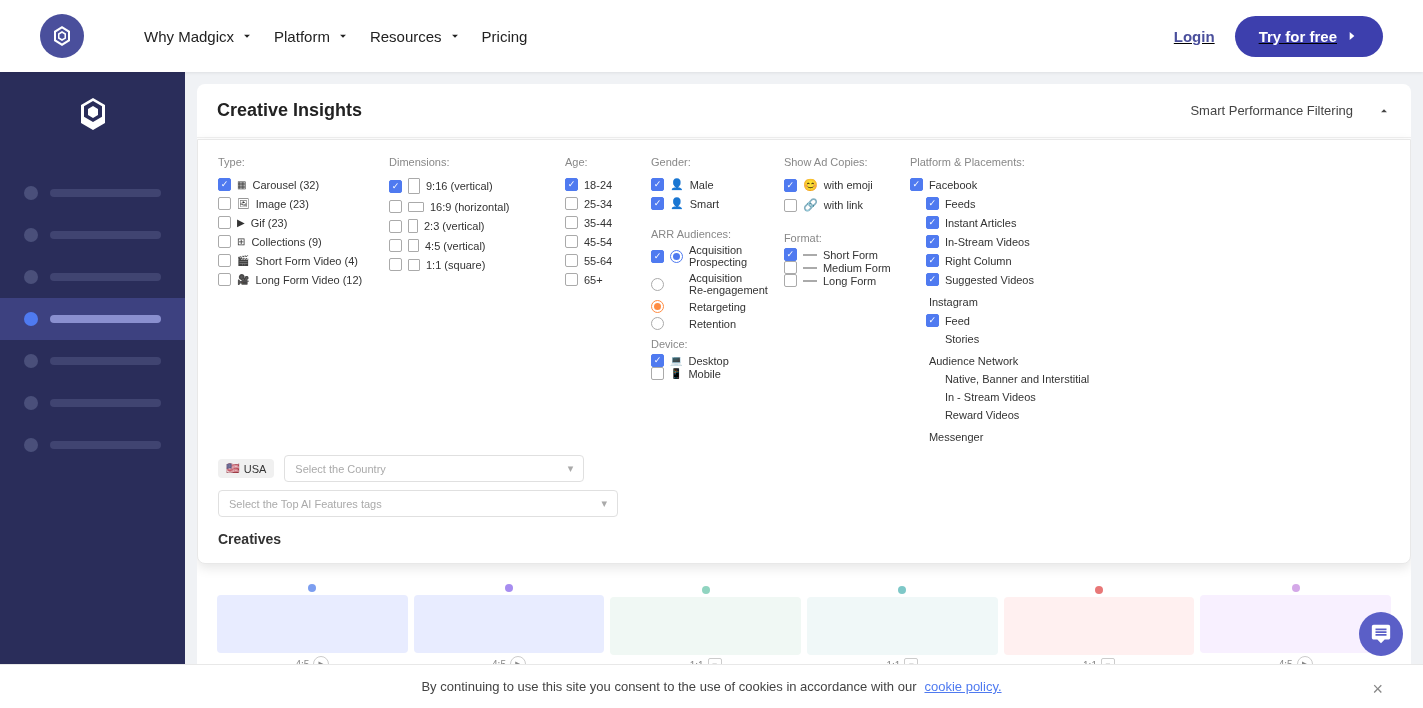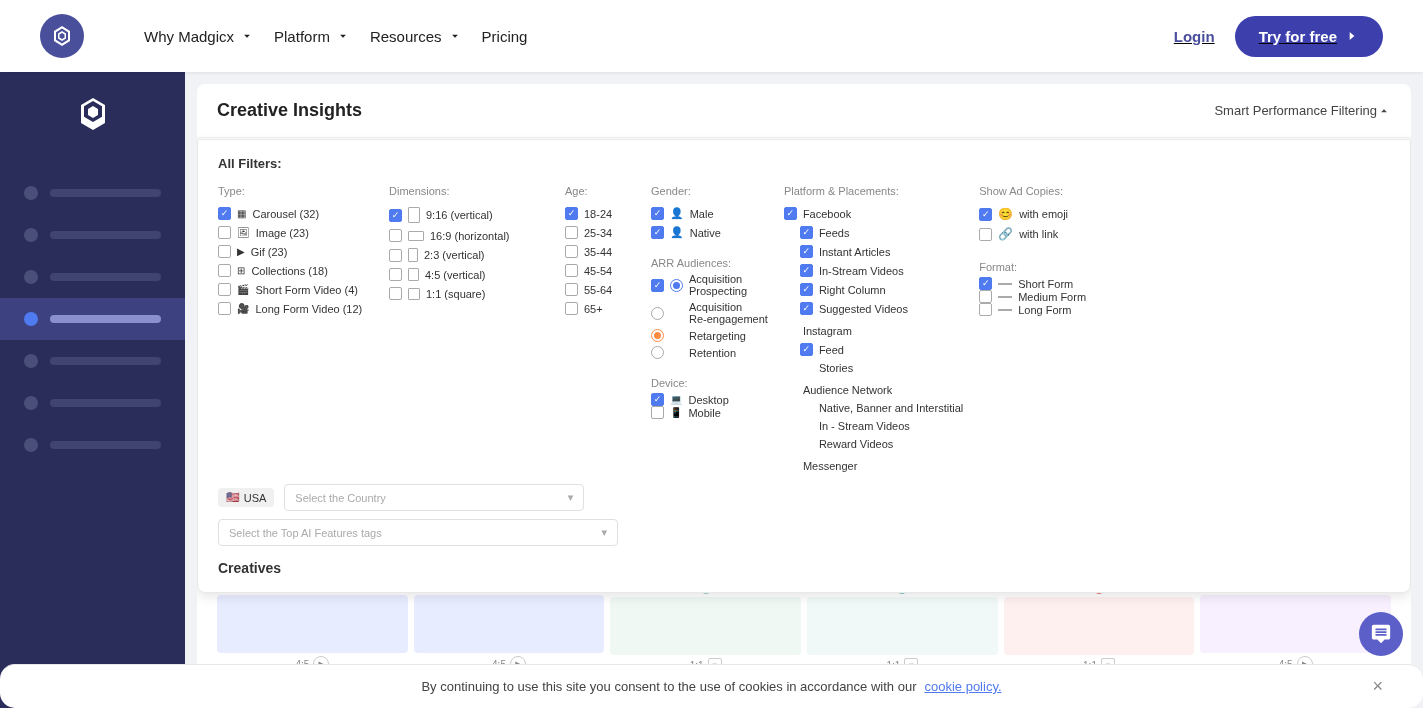--- a/index.html
+++ b/index.html
@@ -104,21 +104,21 @@
     }
     .panel-header {
       display: flex;
       justify-content: space-between;
       align-items: center;
       padding: 16px 20px;
       border-bottom: 1px solid #f0f0f0;
     }
     .panel-title { font-size: 18px; font-weight: 600; color: #222; }
     .smart-filter-btn {
-      display: flex; align-items: flex-end; gap: 0;
+      display: flex; align-items: flex-end; gap: 24px;
       font-size: 13px; color: #444; cursor: pointer;
       background: none; border: none;
     }
     .smart-filter-btn svg { width: 14px; height: 14px; fill: #444; }
 
     
     .filters-overlay {
       position: absolute;
       top: 55px;
       left: 0; right: 0;
@@ -195,24 +195,23 @@
       height: 5px; width: 45%; background: #ccc; border-radius: 3px;
     }
 
     
     .cookie-banner {
       position: fixed;
       bottom: 0; left: 0; right: 0;
       background: white;
       border-top: 1px solid #e8e8e8;
       padding: 14px 40px;
-      display: flex; align-items: center; justify-content: center; gap: 8px;
+      display: flex; justify-content: center; gap: 8px;
       font-size: 13px; color: #444;
       z-index: 200;
-      border-radius: 15px;
     }
     .cookie-link { color: #4f7af0; text-decoration: underline; cursor: pointer; }
     .cookie-close {
       position: absolute; right: 40px;
       font-size: 18px; color: #888; cursor: pointer; background: none; border: none;
     }
 
     
     .chat-bubble {
       position: fixed; bottom: 52px; right: 20px;
@@ -329,21 +328,20 @@
           <div class="panel-title">Creative Insights</div>
           <button class="smart-filter-btn">
             <span>Smart Performance Filtering</span>
             <svg viewBox="0 0 24 24">
                 <path d="M7 14l5-5 5 5z"></path>
               </svg>
           </button>
         </div>
 
         <div class="filters-overlay">
-          <div class="all-filters-label">All Filters:</div>
 
           <div style="display:flex; gap:16px; align-items:flex-start; flex-wrap:nowrap;">
 
             <div class="filter-col" style="min-width:155px;">
               <div class="filter-col-header">Type:</div>
               <div class="filter-item">
                 <div class="cb checked"></div>
                 <span style="font-size:10px;">▦</span>
                 <span style="font-size:11px;">Carousel (32)</span>
               </div>
@@ -353,21 +351,21 @@
                 <span style="font-size:11px;">Image (23)</span>
               </div>
               <div class="filter-item">
                 <div class="cb"></div>
                 <span style="font-size:10px;">▶</span>
                 <span style="font-size:11px;">Gif (23)</span>
               </div>
               <div class="filter-item">
                 <div class="cb"></div>
                 <span style="font-size:10px;">⊞</span>
-                <span style="font-size:11px;">Collections (18)</span>
+                <span style="font-size:11px;">Collections (9)</span>
               </div>
               <div class="filter-item">
                 <div class="cb"></div>
                 <span style="font-size:10px;">🎬</span>
                 <span style="font-size:11px;">Short Form Video (4)</span>
               </div>
               <div class="filter-item">
                 <div class="cb"></div>
                 <span style="font-size:10px;">🎥</span>
                 <span style="font-size:11px;">Long Form Video (12)</span>
@@ -434,21 +432,21 @@
             <div class="filter-col" style="min-width:90px;">
               <div class="filter-col-header">Gender:</div>
               <div class="filter-item">
                 <div class="cb checked"></div>
                 <span style="font-size:11px;">👤</span>
                 <span style="font-size:11px;">Male</span>
               </div>
               <div class="filter-item">
                 <div class="cb checked"></div>
                 <span style="font-size:11px;">👤</span>
-                <span style="font-size:11px;">Native</span>
+                <span style="font-size:11px;">Smart</span>
               </div>
 
               <div style="margin-top:12px;">
                 <div class="filter-col-header">ARR Audiences:</div>
                 <div class="filter-item">
                   <div class="cb checked"></div>
                   <div class="radio checked"></div>
                   <span style="font-size:11px;">Acquisition<br>Prospecting</span>
                 </div>
                 <div class="filter-item" style="margin-top:4px;">
@@ -458,89 +456,32 @@
                 <div class="filter-item" style="margin-top:4px;">
                   <div class="radio orange checked" style="border-color:#ff8c42;"></div>
                   <span style="font-size:11px; margin-left:19px;">Retargeting</span>
                 </div>
                 <div class="filter-item" style="margin-top:4px;">
                   <div class="radio"></div>
                   <span style="font-size:11px; margin-left:19px;">Retention</span>
                 </div>
               </div>
 
-              <div style="margin-top:12px;">
+              <div style="margin-top:2px;">
                 <div class="filter-col-header">Device:</div>
                 <div class="filter-item">
                   <div class="cb checked"></div>
                   <span style="font-size:10px;">💻</span>
                   <span style="font-size:11px;">Desktop</span>
                 </div>
                 <div class="filter-item">
                   <div class="cb"></div>
                   <span style="font-size:10px;">📱</span>
                   <span style="font-size:11px;">Mobile</span>
                 </div>
-              </div>
-            </div>
-
-            <div class="filter-col" style="min-width:170px;">
-              <div class="filter-col-header">Platform &amp; Placements:</div>
-
-              <div class="filter-item">
-                <div class="cb checked"></div>
-                <span style="font-size:11px;">Facebook</span>
-              </div>
-              <div class="filter-item indent">
-                <div class="cb checked"></div>
-                <span style="font-size:11px;">Feeds</span>
-              </div>
-              <div class="filter-item indent">
-                <div class="cb checked"></div>
-                <span style="font-size:11px;">Instant Articles</span>
-              </div>
-              <div class="filter-item indent">
-                <div class="cb checked"></div>
-                <span style="font-size:11px;">In-Stream Videos</span>
-              </div>
-              <div class="filter-item indent">
-                <div class="cb checked"></div>
-                <span style="font-size:11px;">Right Column</span>
-              </div>
-              <div class="filter-item indent">
-                <div class="cb checked"></div>
-                <span style="font-size:11px;">Suggested Videos</span>
-              </div>
-
-              <div class="filter-item" style="margin-top:4px;">
-                <span style="font-size:11px; margin-left:19px;">Instagram</span>
-              </div>
-              <div class="filter-item indent">
-                <div class="cb checked"></div>
-                <span style="font-size:11px;">Feed</span>
-              </div>
-              <div class="filter-item indent">
-                <span style="font-size:11px; margin-left:19px;">Stories</span>
-              </div>
-
-              <div class="filter-item" style="margin-top:4px;">
-                <span style="font-size:11px; margin-left:19px;">Audience Network</span>
-              </div>
-              <div class="filter-item indent">
-                <span style="font-size:11px; margin-left:19px;">Native, Banner and Interstitial</span>
-              </div>
-              <div class="filter-item indent">
-                <span style="font-size:11px; margin-left:19px;">In - Stream Videos</span>
-              </div>
-              <div class="filter-item indent">
-                <span style="font-size:11px; margin-left:19px;">Reward Videos</span>
-              </div>
-
-              <div class="filter-item" style="margin-top:4px;">
-                <span style="font-size:11px; margin-left:19px;">Messenger</span>
               </div>
             </div>
 
             <div class="filter-col" style="min-width:110px;">
               <div class="filter-col-header">Show Ad Copies:</div>
               <div class="filter-item">
                 <div class="cb checked"></div>
                 <span style="font-size:12px;">😊</span>
                 <span style="font-size:11px;">with emoji</span>
               </div>
@@ -563,20 +504,77 @@
                   <span style="font-size:11px;">Medium Form</span>
                 </div>
                 <div class="filter-item">
                   <div class="cb"></div>
                   <span style="font-size:9px; display:inline-block; width:14px; height:2px; background:#aaa; vertical-align:middle;"></span>
                   <span style="font-size:11px;">Long Form</span>
                 </div>
               </div>
             </div>
 
+            <div class="filter-col" style="min-width:170px;">
+              <div class="filter-col-header">Platform &amp; Placements:</div>
+
+              <div class="filter-item">
+                <div class="cb checked"></div>
+                <span style="font-size:11px;">Facebook</span>
+              </div>
+              <div class="filter-item indent">
+                <div class="cb checked"></div>
+                <span style="font-size:11px;">Feeds</span>
+              </div>
+              <div class="filter-item indent">
+                <div class="cb checked"></div>
+                <span style="font-size:11px;">Instant Articles</span>
+              </div>
+              <div class="filter-item indent">
+                <div class="cb checked"></div>
+                <span style="font-size:11px;">In-Stream Videos</span>
+              </div>
+              <div class="filter-item indent">
+                <div class="cb checked"></div>
+                <span style="font-size:11px;">Right Column</span>
+              </div>
+              <div class="filter-item indent">
+                <div class="cb checked"></div>
+                <span style="font-size:11px;">Suggested Videos</span>
+              </div>
+
+              <div class="filter-item" style="margin-top:4px;">
+                <span style="font-size:11px; margin-left:19px;">Instagram</span>
+              </div>
+              <div class="filter-item indent">
+                <div class="cb checked"></div>
+                <span style="font-size:11px;">Feed</span>
+              </div>
+              <div class="filter-item indent">
+                <span style="font-size:11px; margin-left:19px;">Stories</span>
+              </div>
+
+              <div class="filter-item" style="margin-top:4px;">
+                <span style="font-size:11px; margin-left:19px;">Audience Network</span>
+              </div>
+              <div class="filter-item indent">
+                <span style="font-size:11px; margin-left:19px;">Native, Banner and Interstitial</span>
+              </div>
+              <div class="filter-item indent">
+                <span style="font-size:11px; margin-left:19px;">In - Stream Videos</span>
+              </div>
+              <div class="filter-item indent">
+                <span style="font-size:11px; margin-left:19px;">Reward Videos</span>
+              </div>
+
+              <div class="filter-item" style="margin-top:4px;">
+                <span style="font-size:11px; margin-left:19px;">Messenger</span>
+              </div>
+            </div>
+
           </div>
 
           <div style="margin-top:12px; display:flex; align-items:center; gap:10px;">
             <div class="flag-badge">
               <span>🇺🇸</span>
               <span>USA</span>
             </div>
             <div class="select-dropdown" style="max-width:300px;">
               <span>Select the Country</span>
               <span>▾</span>

